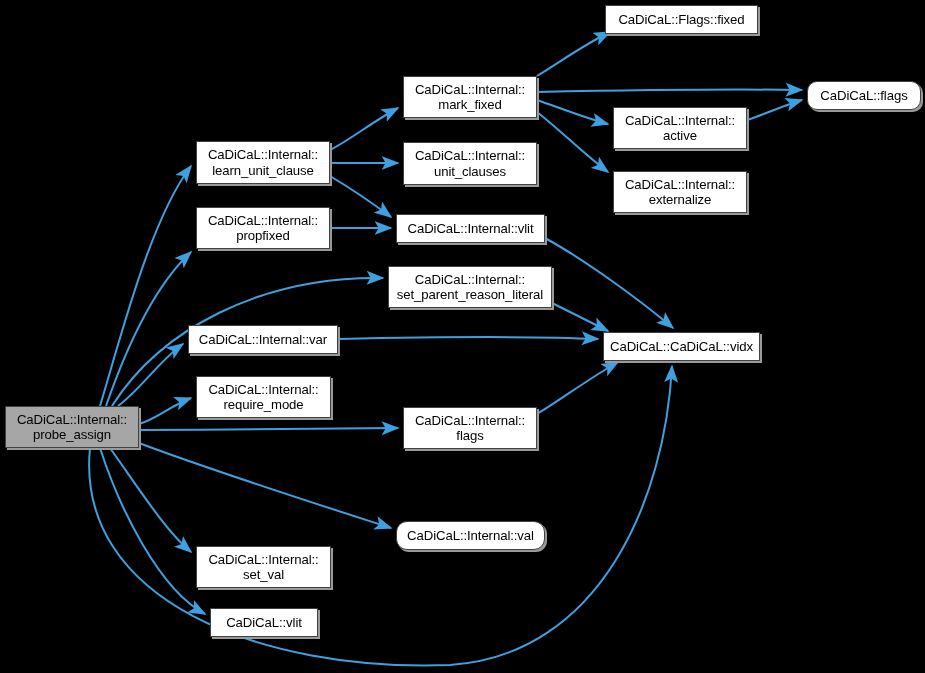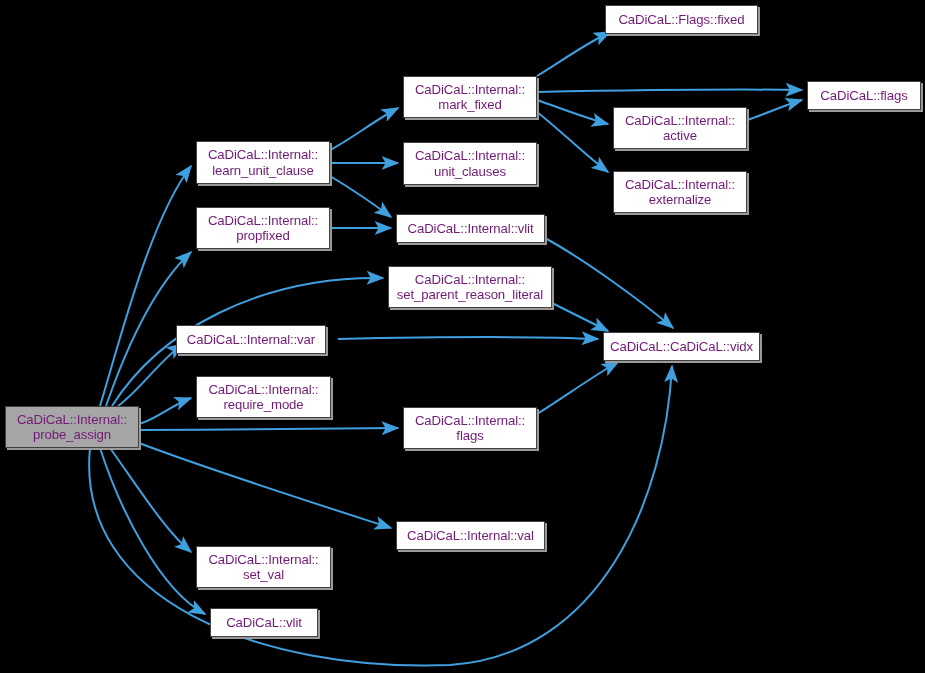--- a/index.html
+++ b/index.html
@@ -2,21 +2,21 @@
 <html><head>
 <meta charset="utf-8">
 <style>
   html,body{margin:0;padding:0;background:#000;}
   #canvas{position:relative;width:925px;height:673px;background:#000;
           font-family:"Liberation Sans","DejaVu Sans",sans-serif;overflow:hidden;}
   svg#edges{position:absolute;left:0;top:0;width:925px;height:673px;}
   .node{position:absolute;box-sizing:border-box;background:#ffffff;
         border:1px solid #404040;box-shadow:2px 2px 0 0 #9a9a9a;
         display:flex;align-items:center;justify-content:center;text-align:center;
-        color:#701a75;font-size:13.2px;line-height:15.5px;letter-spacing:-0.1px;}
+        color:#000000;font-size:13.2px;line-height:15.5px;letter-spacing:-0.1px;}
   .node.highlight{background:#a6a6a6;}
   .node span{display:block;padding:0 3px;white-space:pre-line;}
 </style>
 </head>
 <body>
 
 <div id="canvas">
   <svg id="edges" viewBox="0 0 925 673">
     <defs>
       <marker id="arrow" markerWidth="9" markerHeight="7" refX="8.2" refY="3.5" orient="auto" markerUnits="strokeWidth">
@@ -55,21 +55,21 @@
 probe_assign</span>
       </div>
       <div class="node" style="left: 196px; top: 141px; width: 134px; height: 43px;">
         <span>CaDiCaL::Internal::
 learn_unit_clause</span>
       </div>
       <div class="node" style="left: 196px; top: 207px; width: 134px; height: 42px;">
         <span>CaDiCaL::Internal::
 propfixed</span>
       </div>
-      <div class="node" style="left: 176px; top: 325px; width: 150px; height: 29px;">
+      <div class="node" style="left: 188px; top: 325px; width: 150px; height: 29px;">
         <span>CaDiCaL::Internal::var</span>
       </div>
       <div class="node" style="left: 196px; top: 376px; width: 135px; height: 42px;">
         <span>CaDiCaL::Internal::
 require_mode</span>
       </div>
       <div class="node" style="left: 196px; top: 546px; width: 135px; height: 42px;">
         <span>CaDiCaL::Internal::
 set_val</span>
       </div>
@@ -88,34 +88,34 @@
         <span>CaDiCaL::Internal::vlit</span>
       </div>
       <div class="node" style="left: 388px; top: 266px; width: 164px; height: 42px;">
         <span>CaDiCaL::Internal::
 set_parent_reason_literal</span>
       </div>
       <div class="node" style="left: 403px; top: 407px; width: 134px; height: 42px;">
         <span>CaDiCaL::Internal::
 flags</span>
       </div>
-      <div class="node" style="left: 396px; top: 521px; width: 149px; height: 29px;">
+      <div class="node" style="left: 396px; top: 521px; width: 149px; height: 29px; border-radius: 11px;">
         <span>CaDiCaL::Internal::val</span>
       </div>
       <div class="node" style="left: 605px; top: 5px; width: 153px; height: 29px;">
         <span>CaDiCaL::Flags::fixed</span>
       </div>
       <div class="node" style="left: 613px; top: 107px; width: 134px; height: 42px;">
         <span>CaDiCaL::Internal::
 active</span>
       </div>
       <div class="node" style="left: 613px; top: 171px; width: 134px; height: 42px;">
         <span>CaDiCaL::Internal::
 externalize</span>
       </div>
       <div class="node" style="left: 603px; top: 332px; width: 157px; height: 29px;">
         <span>CaDiCaL::CaDiCaL::vidx</span>
       </div>
-      <div class="node" style="left: 807px; top: 81px; width: 114px; height: 29px;">
+      <div class="node" style="left: 807px; top: 81px; width: 114px; height: 29px; border-radius: 10px;">
         <span>CaDiCaL::flags</span>
       </div>
     </div>
 </div>
 
 </body></html>

